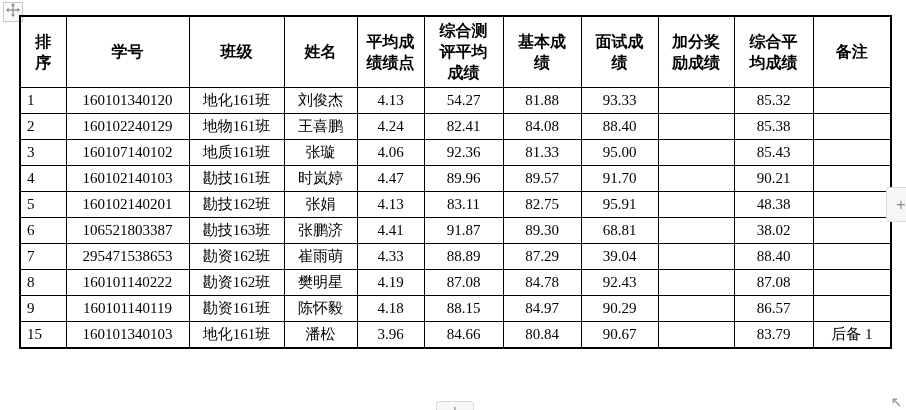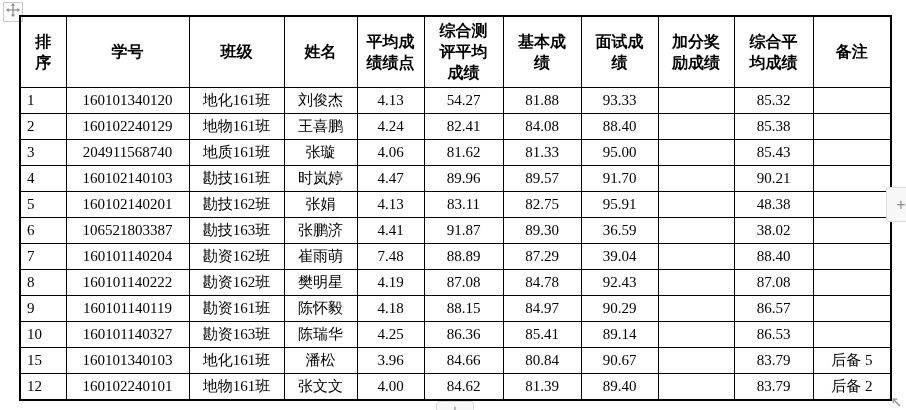--- a/index.html
+++ b/index.html
@@ -188,25 +188,25 @@
       <td>4.24</td>
       <td>82.41</td>
       <td>84.08</td>
       <td>88.40</td>
       <td></td>
       <td>85.38</td>
       <td></td>
     </tr>
         <tr>
       <td class="rank">3</td>
-      <td>204911568740</td>
+      <td>160107140102</td>
       <td>地质161班</td>
       <td>张璇</td>
       <td>4.06</td>
-      <td>81.62</td>
+      <td>92.36</td>
       <td>81.33</td>
       <td>95.00</td>
       <td></td>
       <td>85.43</td>
       <td></td>
     </tr>
         <tr>
       <td class="rank">4</td>
       <td>160102140103</td>
       <td>勘技161班</td>
@@ -233,31 +233,31 @@
       <td></td>
     </tr>
         <tr>
       <td class="rank">6</td>
       <td>106521803387</td>
       <td>勘技163班</td>
       <td>张鹏济</td>
       <td>4.41</td>
       <td>91.87</td>
       <td>89.30</td>
-      <td>36.59</td>
+      <td>68.81</td>
       <td></td>
       <td>38.02</td>
       <td></td>
     </tr>
         <tr>
       <td class="rank">7</td>
-      <td>160101140204</td>
+      <td>295471538653</td>
       <td>勘资162班</td>
       <td>崔雨萌</td>
-      <td>7.48</td>
+      <td>4.33</td>
       <td>88.89</td>
       <td>87.29</td>
       <td>39.04</td>
       <td></td>
       <td>88.40</td>
       <td></td>
     </tr>
         <tr>
       <td class="rank">8</td>
       <td>160101140222</td>
@@ -278,57 +278,31 @@
       <td>陈怀毅</td>
       <td>4.18</td>
       <td>88.15</td>
       <td>84.97</td>
       <td>90.29</td>
       <td></td>
       <td>86.57</td>
       <td></td>
     </tr>
         <tr>
-      <td class="rank">10</td>
-      <td>160101140327</td>
-      <td>勘资163班</td>
-      <td>陈瑞华</td>
-      <td>4.25</td>
-      <td>86.36</td>
-      <td>85.41</td>
-      <td>89.14</td>
-      <td></td>
-      <td>86.53</td>
-      <td></td>
-    </tr>
-        <tr>
       <td class="rank">15</td>
       <td>160101340103</td>
       <td>地化161班</td>
       <td>潘松</td>
       <td>3.96</td>
       <td>84.66</td>
       <td>80.84</td>
       <td>90.67</td>
       <td></td>
       <td>83.79</td>
-      <td>后备 5</td>
-    </tr>
-        <tr>
-      <td class="rank">12</td>
-      <td>160102240101</td>
-      <td>地物161班</td>
-      <td>张文文</td>
-      <td>4.00</td>
-      <td>84.62</td>
-      <td>81.39</td>
-      <td>89.40</td>
-      <td></td>
-      <td>83.79</td>
-      <td>后备 2</td>
+      <td>后备 1</td>
     </tr>
       </tbody>
   </table>
 
   <div class="plus-btn plus-right">
     <span>+</span>
   </div>
 
   <div class="plus-btn plus-bottom">
     <span>+</span>

